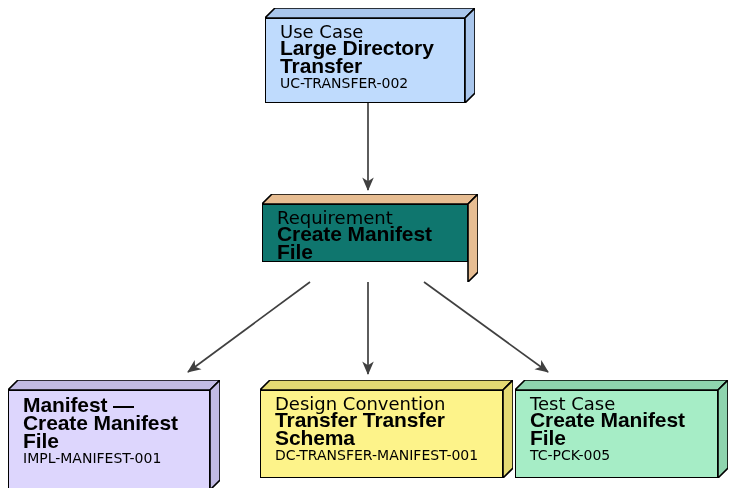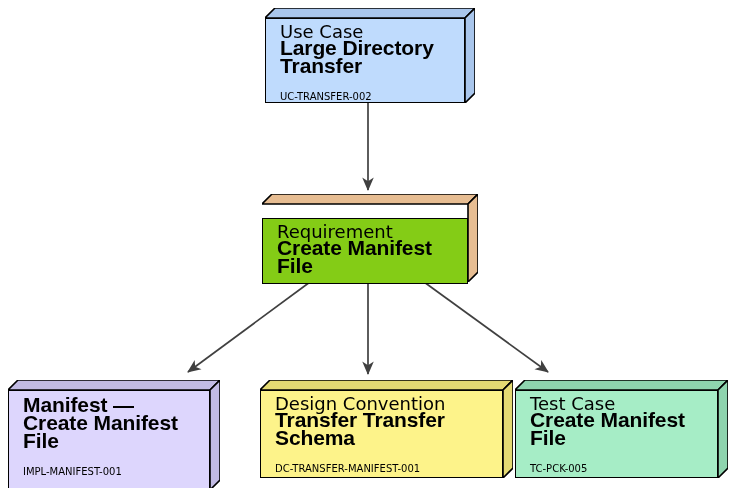--- a/index.html
+++ b/index.html
@@ -54,25 +54,25 @@
   .node-title {
     font-family: Liberation Sans, sans-serif;
     font-weight: bold;
     font-size: 21px;
     line-height: 18px;
     color: #000000;
     letter-spacing: -0.1px;
   }
   .node-id {
     font-family: "DejaVu Sans", sans-serif;
-    font-size: 10px;
+    font-size: 14px;
     line-height: 14px;
     color: #000000;
     white-space: nowrap;
-    margin-top: 15px;
+    margin-top: 1px;
   }
 
   
 </style>
 </head>
 <body style="width: 736px; height: 488px; background: rgb(255, 255, 255);">
 
 <svg id="diagram-canvas" viewBox="0 0 736 488" xmlns="http://www.w3.org/2000/svg">
   <defs>
     <marker id="arrowhead" markerWidth="9" markerHeight="9" refX="7.4" refY="3.6" orient="auto" markerUnits="strokeWidth">
@@ -97,21 +97,21 @@
         <div class="node-kind">Use Case</div>
         <div class="node-title">Large Directory Transfer</div>
         <div class="node-id">UC-TRANSFER-002</div>
       </div>
     </div>
     <div class="node" style="left: 262px; top: 194px; width: 216px; height: 88px;">
       <svg class="node-top" viewBox="0 0 216 88" width="216" height="88">
         <path d="M0,10 L10,0 L216,0 L206,10 Z" fill="#e7bd92" stroke="#000000" stroke-width="1.6" stroke-linejoin="round"></path>
         <path d="M206,10 L216,0 L216,78 L206,88 Z" fill="#e7bd92" stroke="#000000" stroke-width="1.6" stroke-linejoin="round"></path>
       </svg>
-      <div class="node-face" style="left: 0px; top: 24px; width: 206px; height: 66px; background: #84cc16;">
+      <div class="node-face" style="left: 0px; top: 10px; width: 206px; height: 58px; background: #0f766e;">
         <div class="node-kind">Requirement</div>
         <div class="node-title">Create Manifest File</div>
       </div>
     </div>
     <div class="node" style="left: 8px; top: 380px; width: 212px; height: 110px;">
       <svg class="node-top" viewBox="0 0 212 110" width="212" height="110">
         <path d="M0,10 L10,0 L212,0 L202,10 Z" fill="#c2bbe4" stroke="#000000" stroke-width="1.6" stroke-linejoin="round"></path>
         <path d="M202,10 L212,0 L212,100 L202,110 Z" fill="#c2bbe4" stroke="#000000" stroke-width="1.6" stroke-linejoin="round"></path>
       </svg>
       <div class="node-face" style="left: 0px; top: 10px; width: 202px; height: 100px; background: rgb(221, 214, 253);">

